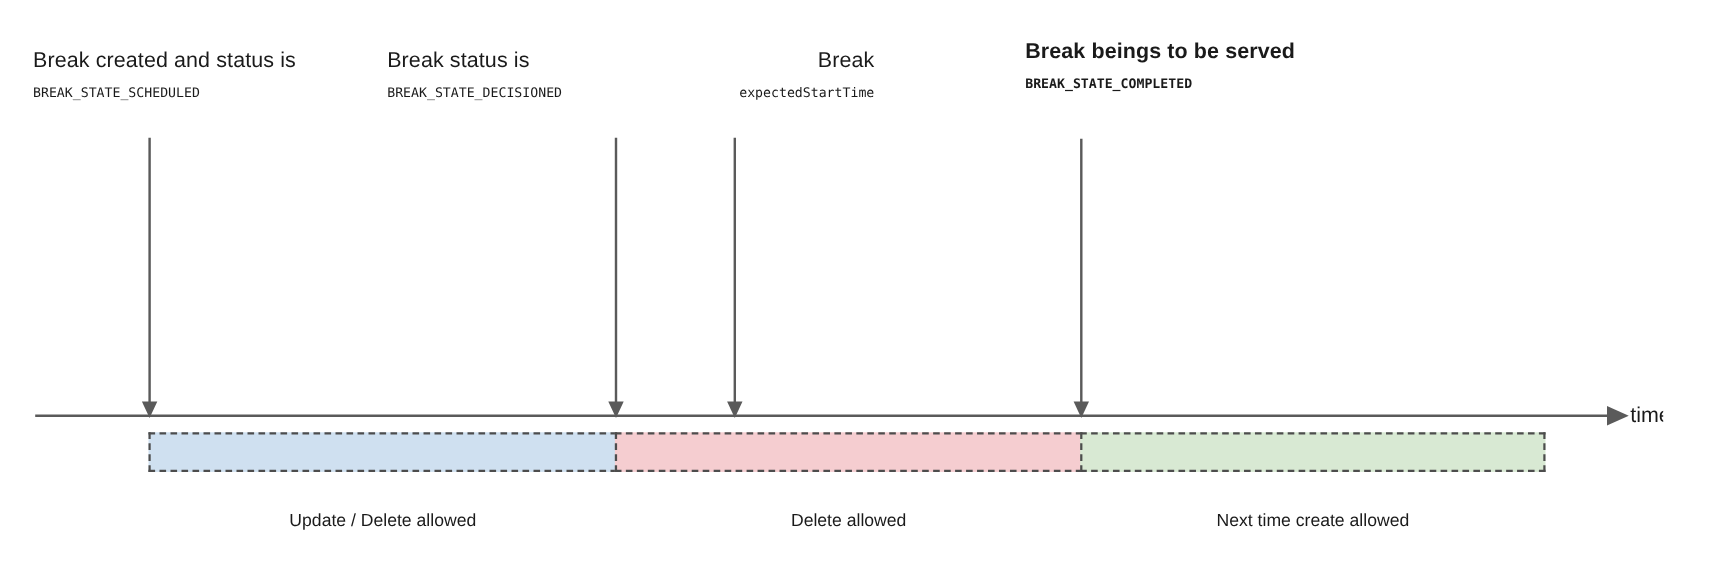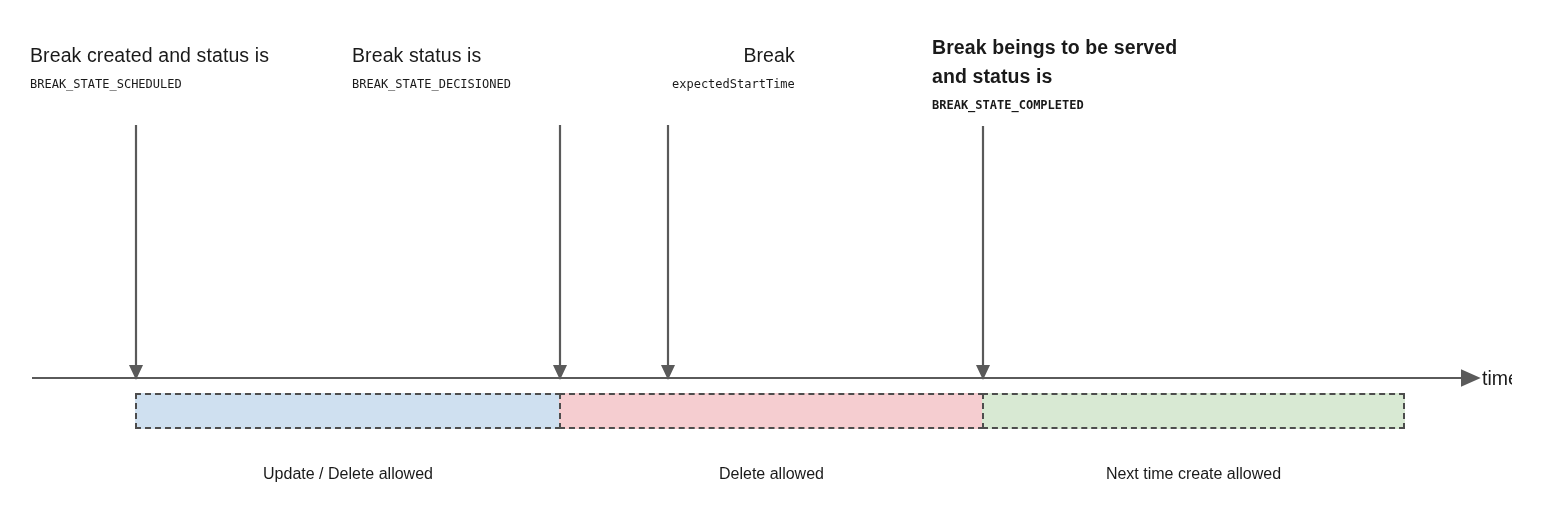--- a/index.html
+++ b/index.html
@@ -98,21 +98,20 @@
       <div class="label-block" style="left: 352px; top: 41px;">
         <span class="label-line sans">Break status is</span>
         <span class="label-line mono">BREAK_STATE_DECISIONED</span>
       </div>
       <div class="label-block" style="left: 672px; top: 41px; text-align: right;">
         <span class="label-line sans">Break</span>
         <span class="label-line mono">expectedStartTime</span>
       </div>
       <div class="label-block" style="left: 932px; top: 33px; font-weight: bold;">
         <span class="label-line sans">Break beings to be served</span>
-        <span class="label-line sans">and status is</span>
         <span class="label-line mono">BREAK_STATE_COMPLETED</span>
       </div>
     </div>
 
   <div id="arrow-layer">
       <svg class="v-arrow" width="22" height="257" style="left: 125px; top: 125px;">
         <line x1="11" y1="0" x2="11" y2="241" stroke="#5a5a5a" stroke-width="2.2"></line>
         <polygon points="4,240 18,240 11,255" fill="#5a5a5a"></polygon>
       </svg>
       <svg class="v-arrow" width="22" height="257" style="left: 549px; top: 125px;">

